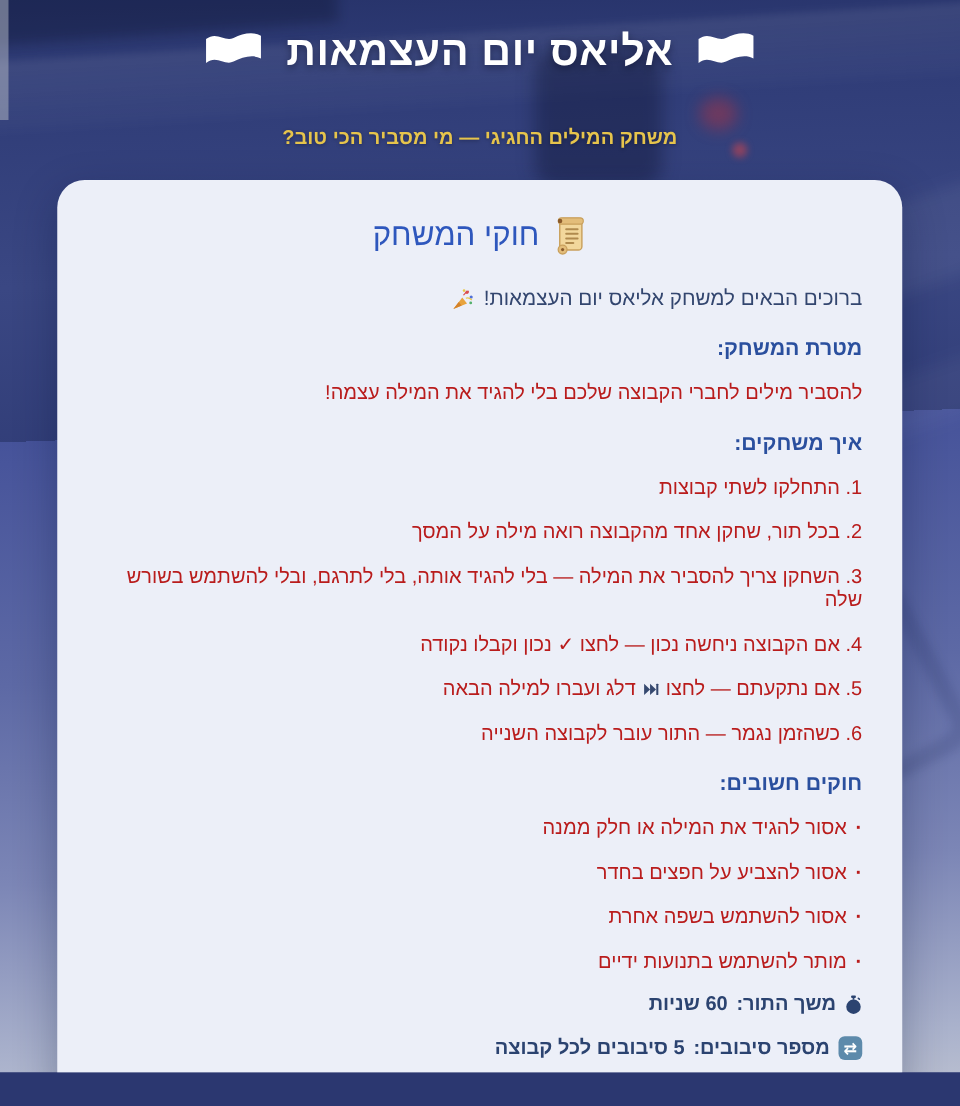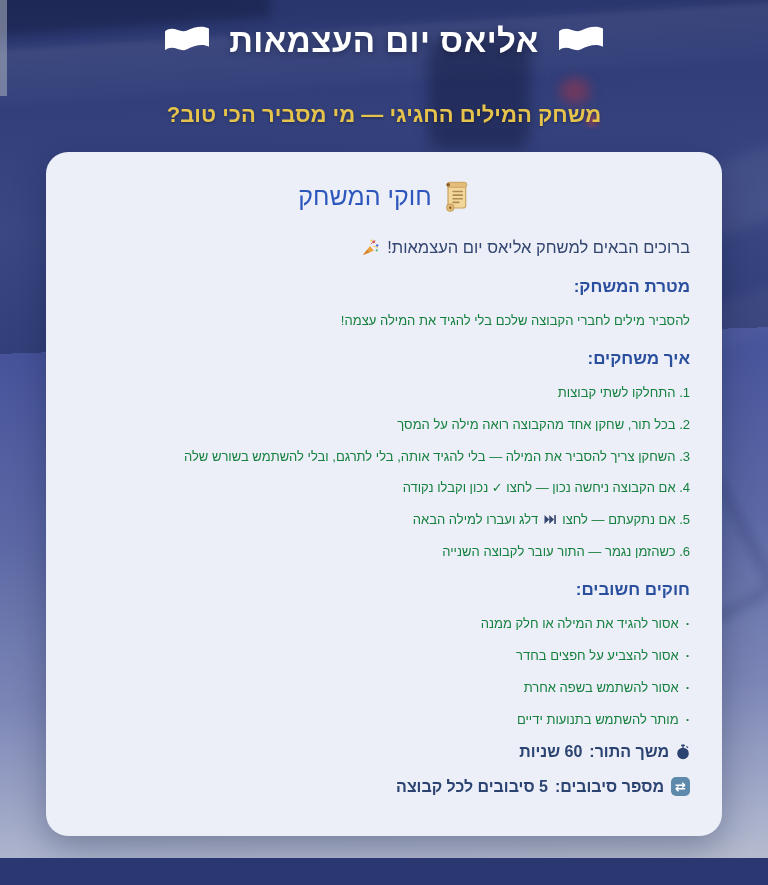--- a/index.html
+++ b/index.html
@@ -43,41 +43,41 @@
   
   header { position:relative; z-index:1; padding-top:22px; }
   .title-row {
     display:flex; align-items:center; justify-content:center; gap:18px;
     color:#ffffff; font-size:33px; font-weight:800; letter-spacing:.5px;
     text-shadow:0 2px 6px rgba(0,0,20,.35);
   }
   .title-row svg { flex:0 0 auto; }
   .subtitle {
     margin-top:42px; text-align:center;
-    color:#e6c44c; font-size:22px; font-weight:700;
+    color:#e6c44c; font-size:16px; font-weight:700;
     text-shadow:0 1px 3px rgba(0,0,20,.35);
   }
 
   
   .card {
     position:relative; z-index:1;
     width:676px; margin:24px auto 0;
     background:#ecEFf8; background:#eceff8;
     border-radius:22px;
     padding:28px 32px 24px;
     box-shadow:0 12px 34px rgba(8,16,50,.30);
   }
   .card-title {
     display:flex; align-items:center; justify-content:center; gap:10px;
     color:#2e57bd; font-size:25px; font-weight:400;
   }
   .welcome { margin:26px 0 18px; color:#33466f; font-size:16.5px;
     display:flex; align-items:center; gap:7px; justify-content:flex-start; }
   h3.section { color:#2a4f9e; font-size:17px; font-weight:700; margin:20px 0 16px; }
-  .line { color:#15803d; font-size:13px; line-height:1.22; margin:0 0 16px; }
+  .line { color:#b91c1c; font-size:16px; line-height:1.22; margin:0 0 16px; }
   .step svg.skip { margin:0 5px; vertical-align:-1px; }
   .bullet .marker { display:inline-block; margin-inline-end:7px; font-weight:700; }
   .setting { display:flex; align-items:center; gap:7px;
     color:#2b4370; font-size:16px; font-weight:700; margin:0 0 16px; }
   .repeat-badge {
     display:inline-flex; align-items:center; justify-content:center;
     width:19px; height:19px; border-radius:5px; background:#5d8aab;
     color:#ffffff; font-size:13px; font-weight:700; line-height:1;
   }
   .icon { display:inline-block; }

